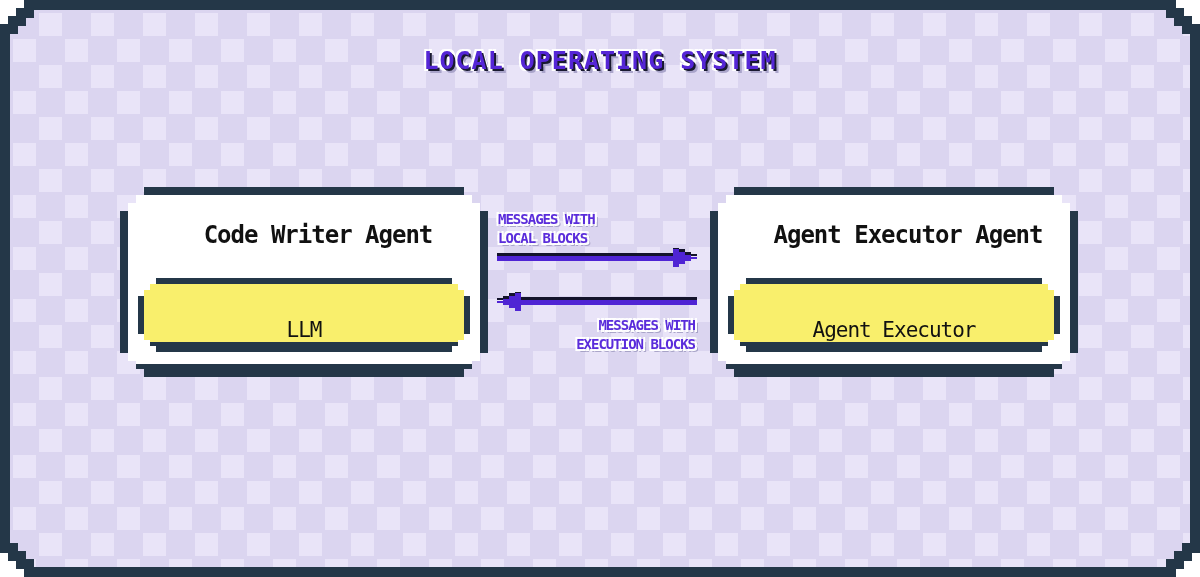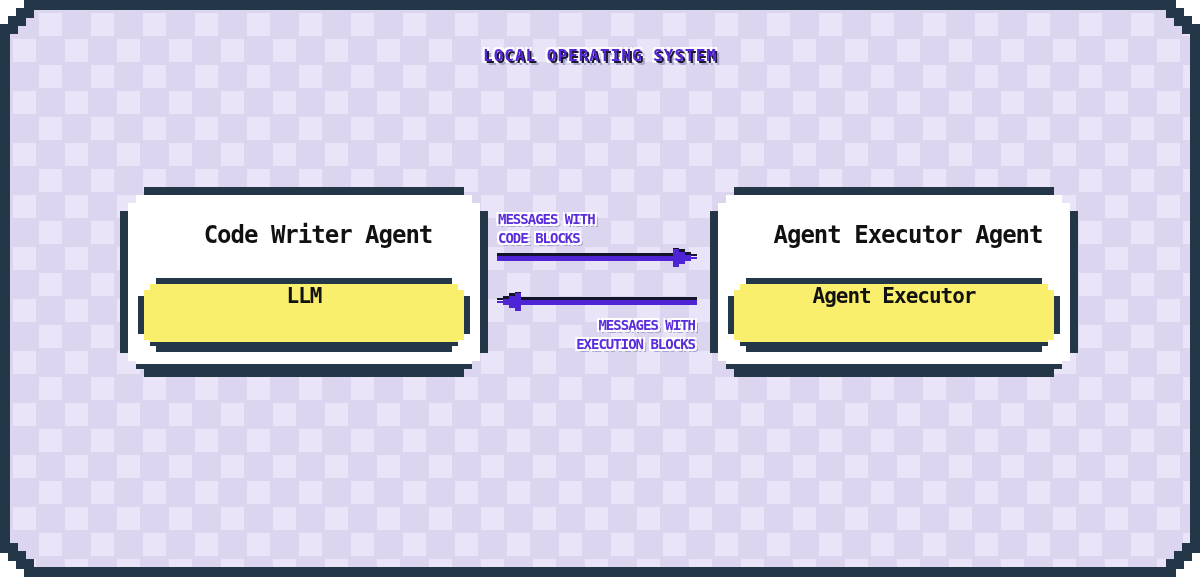--- a/index.html
+++ b/index.html
@@ -51,21 +51,21 @@
     background-image:
       linear-gradient(to right, #dbd5f0 0 3px, rgba(0,0,0,0) 3px),
       linear-gradient(to bottom, #dbd5f0 0 3px, rgba(0,0,0,0) 3px),
       conic-gradient(#e9e4f8 0 25%, #dbd5f0 0 50%, #e9e4f8 0 75%, #dbd5f0 0);
     background-size: 26px 26px, 26px 26px, 52px 52px;
   }
 
   .sys-title {
     position: absolute; top: 36px; left: 0; width: 100%;
     text-align: center;
-    font-size: 16px; font-weight: bold; letter-spacing: 1px;
+    font-size: 25px; font-weight: bold; letter-spacing: 1px;
     color: #5526d6;
     text-shadow:
       2px 2px 0 #191930,
       -2px -2px 0 #ffffff, 2px -2px 0 #ffffff, -2px 2px 0 #ffffff,
       4px 4px 0 rgba(160,155,195,0.85);
   }
 
   .agent-box {
     position: absolute; top: 177px; width: 368px; height: 190px;
     background: #ffffff;
@@ -79,22 +79,22 @@
     margin-top: 26px; text-align: center;
     font-size: 24px; font-weight: bold; color: #111111;
     letter-spacing: -1px;
     padding-left: 28px;
   }
 
   .chip {
     position: absolute; left: 10px; right: 10px; bottom: 12px; height: 74px;
     background: #f9ef6c;
     border: 6px solid #243748; border-bottom-width: 10px;
-    display: flex; align-items: flex-start; justify-content: center;
-    font-size: 21px; font-weight: bold; color: #111111;
+    display: flex; align-items: flex-end; justify-content: center;
+    font-size: 21px; font-weight: normal; color: #111111;
     letter-spacing: -1px;
   }
 
   .msg-label {
     position: absolute;
     font-size: 14px; font-weight: bold; line-height: 19px;
     color: #5a2cdb; letter-spacing: -1px;
     text-shadow:
       -2px -2px 0 #ffffff, 2px -2px 0 #ffffff,
       -2px 2px 0 #ffffff, 2px 2px 0 #ffffff,
@@ -125,21 +125,21 @@
 
     <div class="agent-box right px-corners">
       <div class="agent-title">Agent Executor Agent</div>
       <div class="chip px-corners-sm">
         <span>Agent Executor</span>
       </div>
     </div>
 
     <div class="msg-label top">
       <span class="ln">MESSAGES WITH</span>
-      <span class="ln">CODE BLOCKS</span>
+      <span class="ln">LOCAL BLOCKS</span>
     </div>
 
     <div class="arrow top">
       <svg width="200" height="22" viewBox="0 0 200 22" shape-rendering="crispEdges">
         <g fill="#13132b" transform="translate(0,-3)">
           <rect x="0" y="8" width="180" height="5"></rect>
           <rect x="176" y="1" width="6" height="18"></rect>
           <rect x="182" y="4" width="6" height="12"></rect>
           <rect x="188" y="7" width="6" height="6"></rect>
           <rect x="194" y="9" width="6" height="2"></rect>

